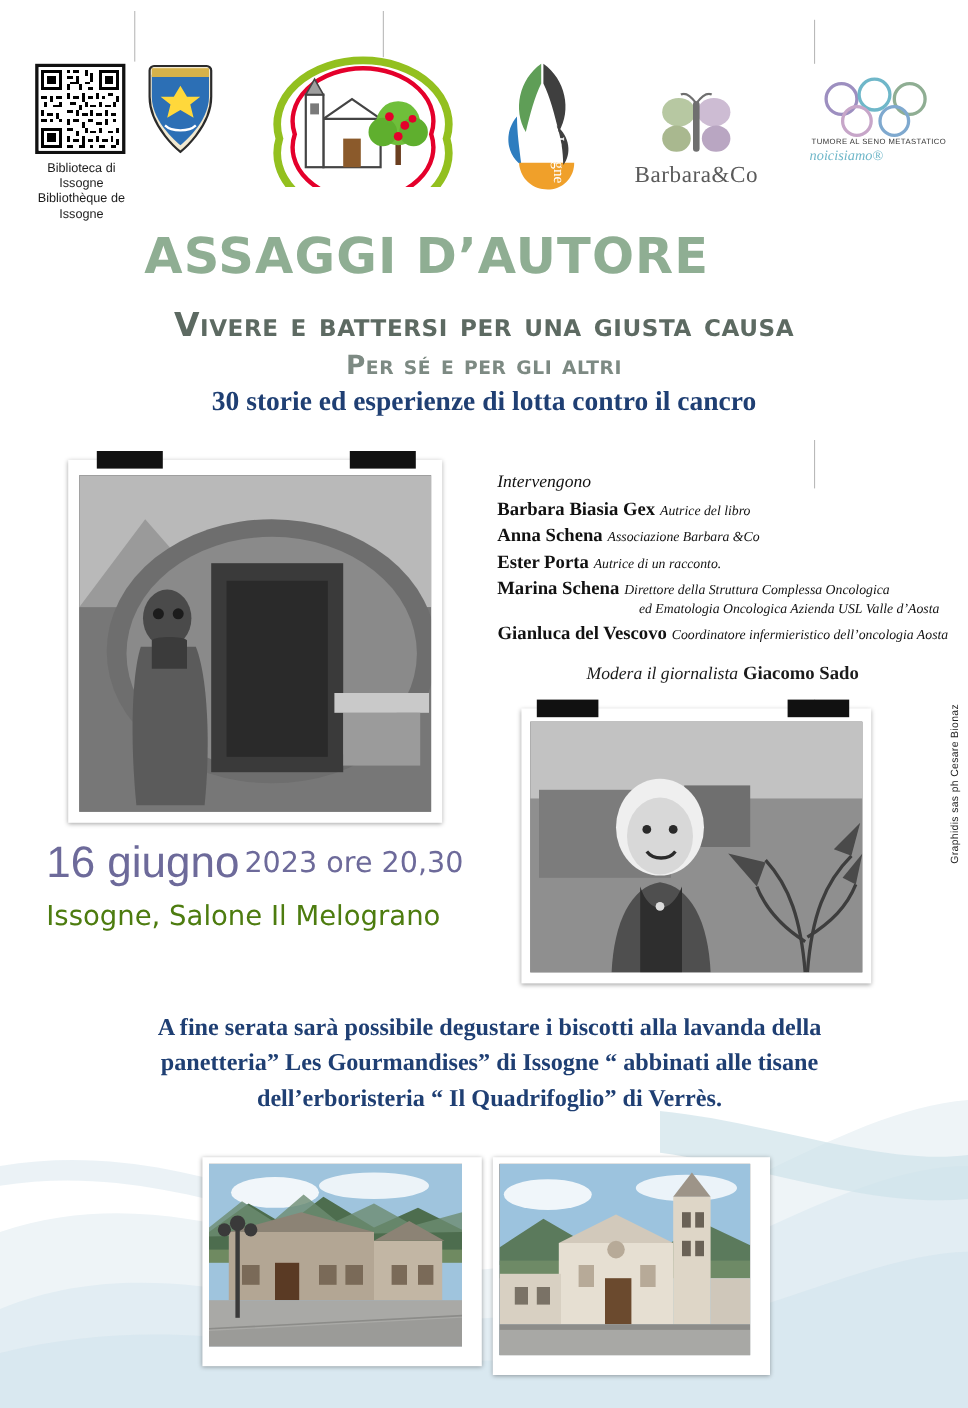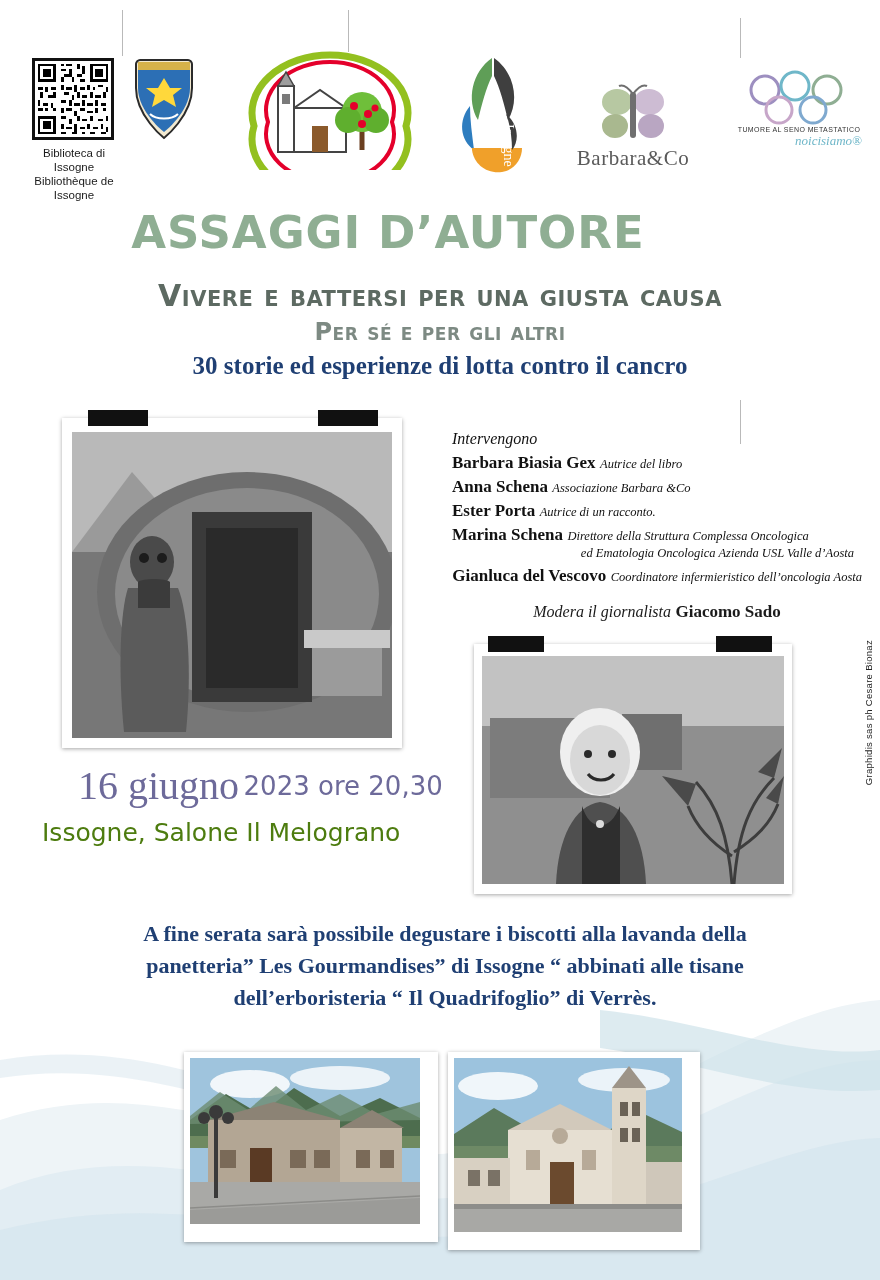--- a/index.html
+++ b/index.html
@@ -71,21 +71,21 @@
   .sp-row{margin-bottom:5px;line-height:17px;}
   .sp-name{font-family:"Liberation Serif",serif;font-weight:bold;font-size:17px;color:#111;}
   .sp-role{font-family:"Liberation Serif",serif;font-style:italic;font-size:12.5px;color:#111;}
   .sp-role2{display:block;font-family:"Liberation Serif",serif;font-style:italic;font-size:12.5px;color:#111;text-align:right;padding-right:8px;}
   .sp-mod{margin-top:16px;text-align:center;}
   .sp-mod .ital{font-family:"Liberation Serif",serif;font-style:italic;font-size:16px;}
   .sp-mod .bold{font-family:Liberation Serif, serif;font-weight:bold;font-size:17px;}
 
   
   .date-line{position:absolute;left:42px;top:762px;width:480px;}
-  .date-big{font-family:Liberation Serif, serif;font-size:40px;color:#6d6a9a;vertical-align:middle;margin-left:36px;}
+  .date-big{font-family:Liberation Sans, sans-serif;font-size:40px;color:#6d6a9a;vertical-align:middle;}
   .date-small{font-family:"DejaVu Sans",sans-serif;font-size:26px;color:#6d6a9a;vertical-align:middle;}
   .venue{position:absolute;left:42px;top:818px;font-family:"DejaVu Sans",sans-serif;font-size:25px;color:#4d7c0f;}
 
   
   .note{
     position:absolute;left:100px;top:918px;width:690px;text-align:center;
     font-family:"Liberation Serif",serif;font-weight:bold;font-size:22px;line-height:32px;color:#1f3f73;
   }
 
   
@@ -100,21 +100,21 @@
     font-family:"Liberation Sans",sans-serif;font-size:9.5px;color:#222;
     writing-mode:vertical-rl;transform:rotate(180deg);letter-spacing:.3px;
   }
 
   
   .barbara-txt{
     font-family:"Liberation Serif",serif;font-size:21px;color:#5a5a5a;letter-spacing:.5px;
     text-align:center;
   }
   .noi-txt1{font-family:"Liberation Sans",sans-serif;font-size:7px;letter-spacing:.4px;color:#333;text-align:center;}
-  .noi-txt2{font-family:"Liberation Serif",serif;font-size:13px;color:#6fb7c9;text-align:right;font-style:italic;}
+  .noi-txt2{font-family:"Liberation Serif",serif;font-size:13px;color:#6fb7c9;text-align:left;font-style:italic;}
 </style>
 </head>
 <body>
 
 <div class="poster">
 
   <svg class="bg-top" viewBox="0 0 880 260">
     <path d="M0,0 H880 V10 C600,40 300,0 0,30 Z" fill="#ffffff"></path>
   </svg>
 

